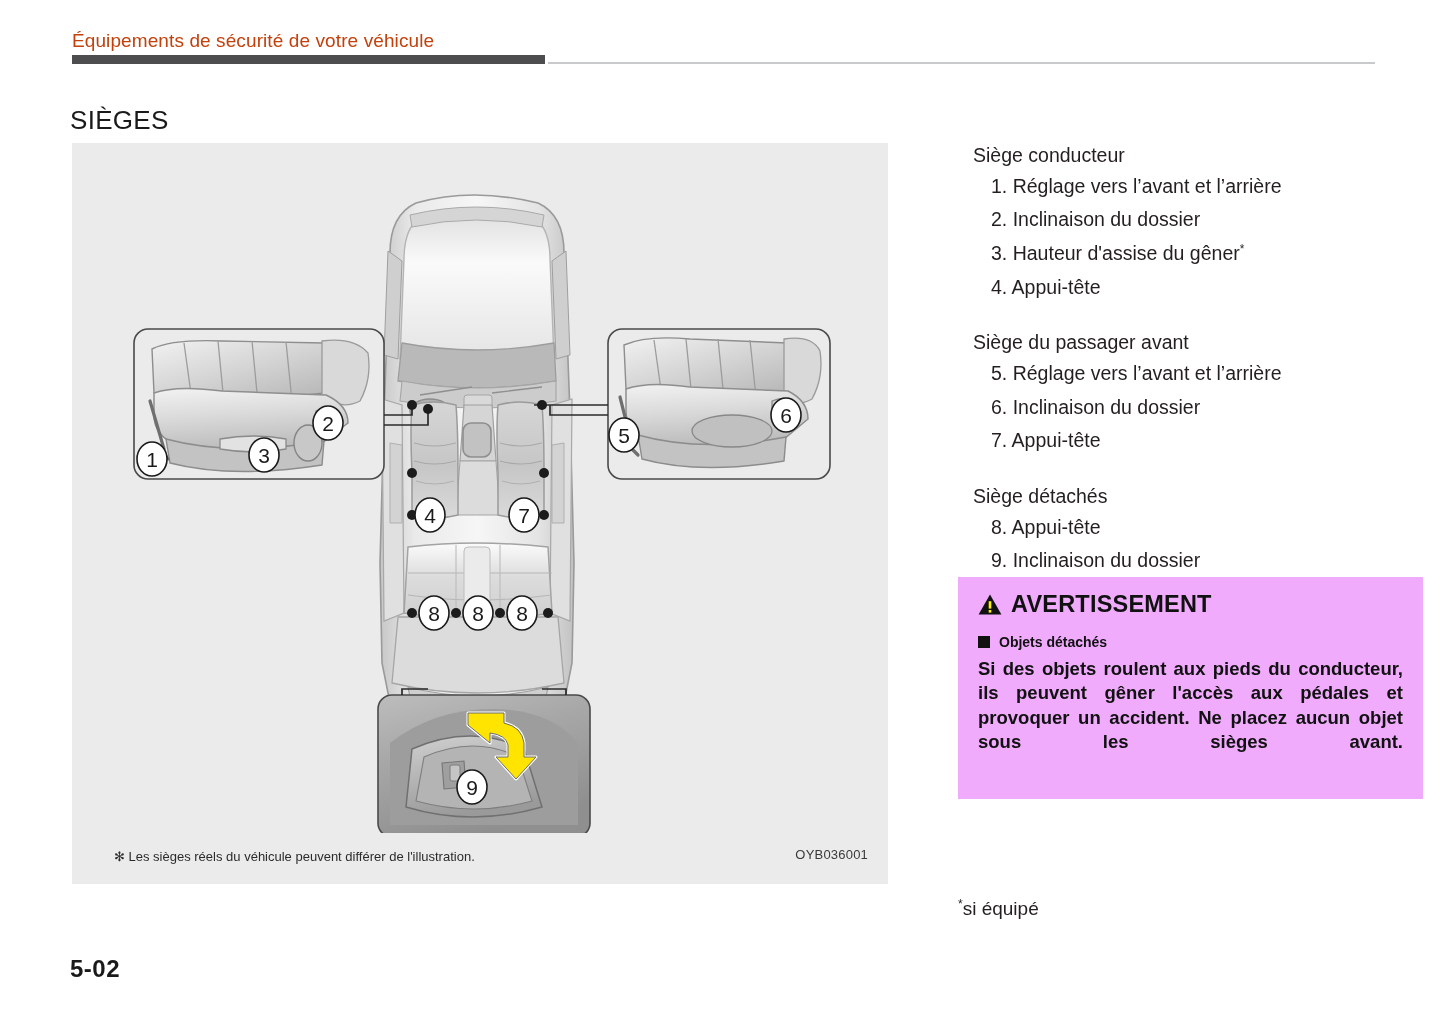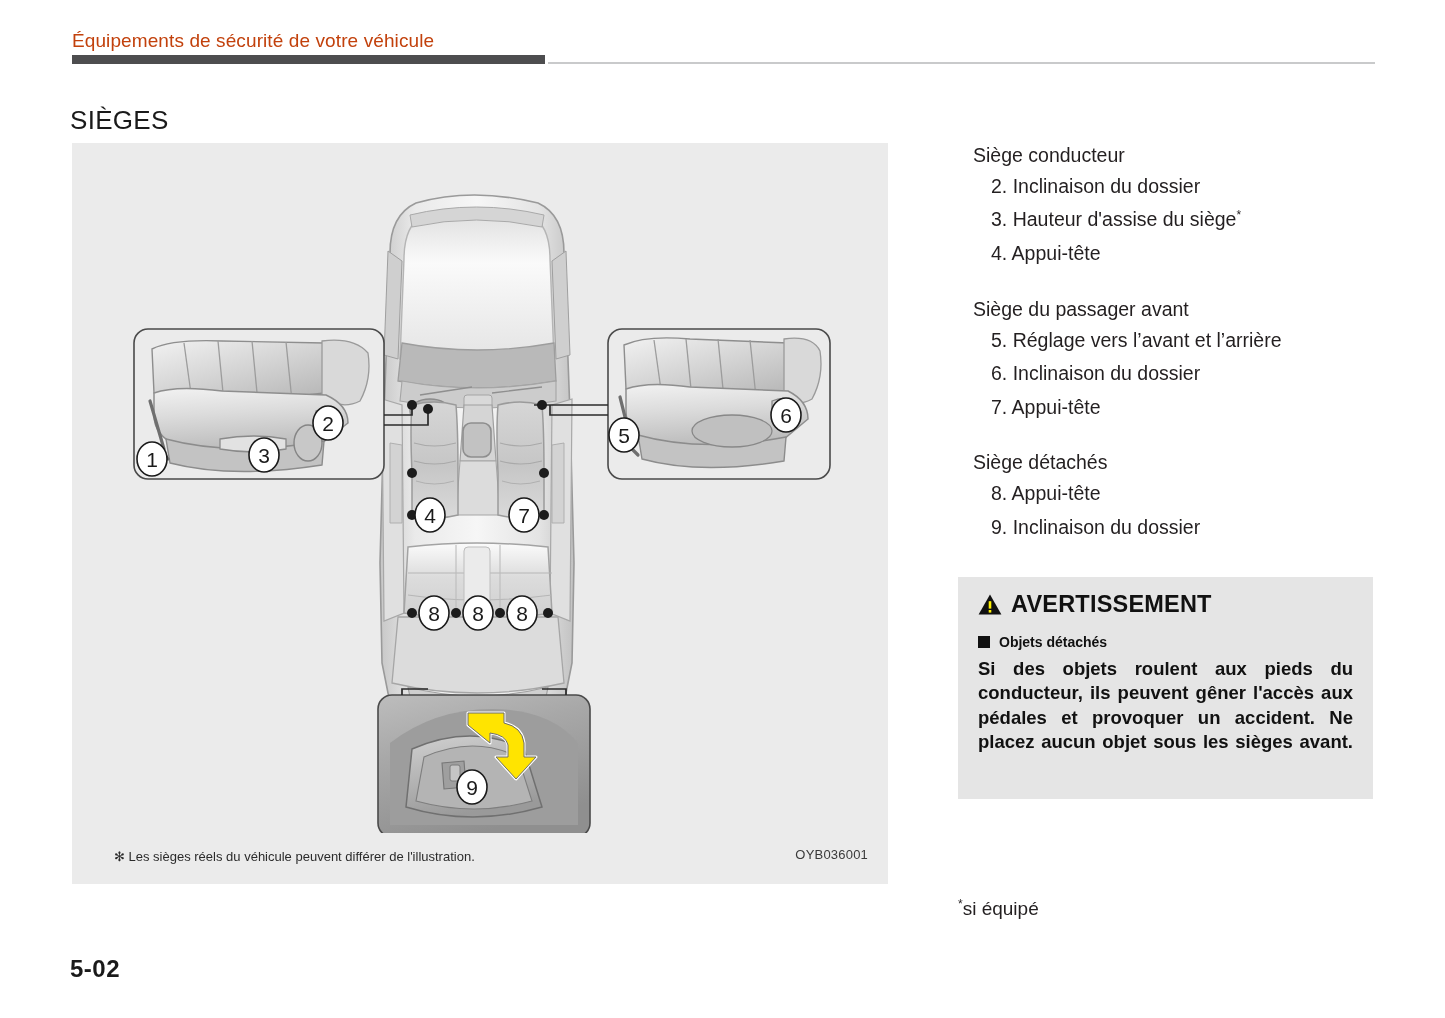--- a/index.html
+++ b/index.html
@@ -120,23 +120,23 @@
     font-size: 12px;
     vertical-align: super;
     line-height: 0;
   }
 
   
   #warning-box {
     position: absolute;
     left: 958px;
     top: 577px;
-    width: 415px;
+    width: 465px;
     box-sizing: border-box;
-    background: #e5e5e5;
+    background: #f0abfc;
     padding: 14px 20px 20px 20px;
   }
   #warning-title-row {
     display: flex;
     align-items: center;
     gap: 9px;
     margin-bottom: 16px;
   }
   #warning-title {
     font-size: 23.5px;
@@ -454,24 +454,26 @@
     <span>✻</span>
     <span>Les sièges réels du véhicule peuvent différer de l'illustration.</span>
   </div>
   <div id="figure-code">OYB036001</div>
 </div>
 
 <div id="right-col">
 
   <div class="group-head">Siège conducteur</div>
   <ul class="item-list">
+    <li><span>1.</span>
+      <span>Réglage vers l’avant et l’arrière</span></li>
     <li><span>2.</span>
       <span>Inclinaison du dossier</span></li>
     <li><span>3.</span>
-      <span>Hauteur d'assise du siège</span><span class="sup">*</span></li>
+      <span>Hauteur d'assise du gêner</span><span class="sup">*</span></li>
     <li><span>4.</span>
       <span>Appui-tête</span></li>
   </ul>
 
   <div class="group-head spaced">Siège du passager avant</div>
   <ul class="item-list">
     <li><span>5.</span>
       <span>Réglage vers l’avant et l’arrière</span></li>
     <li><span>6.</span>
       <span>Inclinaison du dossier</span></li>

